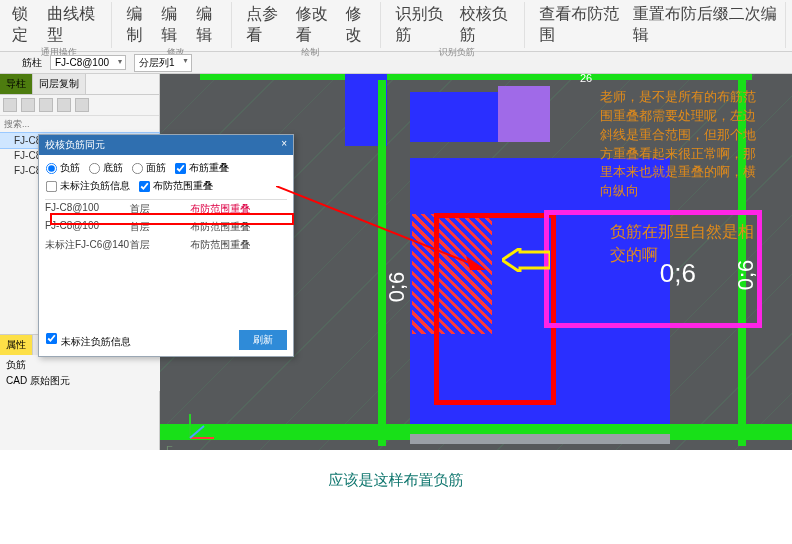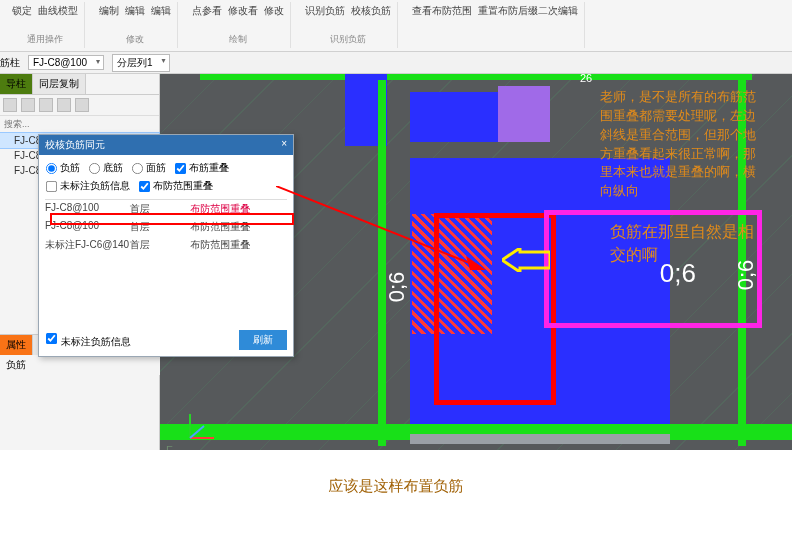--- a/index.html
+++ b/index.html
@@ -1,22 +1,22 @@
 <!DOCTYPE html>
 <html><head>
 <meta charset="utf-8">
 <style>
   *{box-sizing:border-box;margin:0;padding:0;font-family:"Microsoft YaHei",sans-serif}
   body{width:792px;height:544px;background:#fff;position:relative;overflow:hidden;font-size:11px}
   .ribbon{height:52px;background:#f5f5f5;border-bottom:1px solid #d0d0d0;padding:2px 6px;display:flex;gap:8px;align-items:flex-start}
   .rgroup{display:flex;flex-direction:column;align-items:center;padding:2px 6px;border-right:1px solid #e0e0e0;height:46px;justify-content:space-between}
-  .rrow{display:flex;gap:6px;font-size:10px;color:#444}
+  .rrow{display:flex;gap:6px;font-size:16px;color:#444}
   .rrow span{cursor:pointer}
   .rlabel{font-size:9px;color:#888}
-  .toolbar2{height:22px;background:#f2f2f2;border-bottom:1px solid #d0d0d0;display:flex;align-items:center;padding:0 0;gap:8px;font-size:10px}
+  .toolbar2{height:22px;background:#f2f2f2;border-bottom:1px solid #d0d0d0;display:flex;align-items:center;padding:0 22px;gap:8px;font-size:10px}
   .dd{background:#fff;border:1px solid #bbb;padding:1px 16px 1px 4px;position:relative}
   .dd::after{content:"▾";position:absolute;right:3px;font-size:8px;color:#666}
   .main{position:absolute;top:74px;left:0;right:0;bottom:94px;display:flex}
   .leftpanel{width:160px;background:#f4f4f4;border-right:1px solid #ccc;position:relative;z-index:5}
   .tabs{display:flex;font-size:10px;border-bottom:1px solid #ccc}
   .tab{padding:3px 6px;background:#e7e7e7;border-right:1px solid #ccc;cursor:pointer}
   .tab.active{background:#4d7c0f}
   .mini-icons{display:flex;gap:4px;padding:3px;border-bottom:1px solid #ddd}
   .mi{width:14px;height:14px;background:#d8d8d8;border:1px solid #bbb;cursor:pointer}
   .searchlbl{font-size:9px;color:#777;padding:2px 4px}
@@ -56,24 +56,24 @@
   .l06b{top:184px;right:96px;font-size:26px}
   .l06c{top:188px;right:30px;font-size:22px;transform:rotate(-90deg)}
   .note-orange{position:absolute;top:14px;right:28px;width:164px;color:#e28b1a;font-size:13px;line-height:1.45;z-index:5}
   .note-orange2{position:absolute;top:146px;right:32px;width:150px;color:#e28b1a;font-size:16px;line-height:1.45;z-index:8}
   .axis{position:absolute;bottom:6px;left:24px;width:34px;height:34px;z-index:4}
   .grid-green{position:absolute;inset:0;background:
     repeating-linear-gradient(135deg,rgba(60,255,120,.08) 0 1px,transparent 1px 42px)}
   .belowpanel{position:absolute;top:260px;left:0;width:160px;background:#f4f4f4;border-top:1px solid #ccc;font-size:10px;z-index:4}
   .bp-tabs{display:flex}
   .bp-tabs .t{padding:3px 6px;background:#e7e7e7;border-right:1px solid #ccc;cursor:pointer}
-  .bp-tabs .t.active{background:#f97316}
+  .bp-tabs .t.active{background:#fde047}
   .bp-rows{padding:2px}
   .bp-rows div{padding:1px 4px}
-  .footer-note{position:absolute;bottom:48px;left:0;right:0;text-align:center;color:#a16207;font-size:15px}
+  .footer-note{position:absolute;bottom:54px;left:0;right:0;text-align:center;color:#0f766e;font-size:15px}
   input[type=checkbox],input[type=radio]{transform:scale(.85);margin:0}
   .sep-f{position:absolute;top:370px;left:6px;color:#6f8c6f;font-size:11px}
 </style>
 </head>
 <body>
 
 <div class="ribbon">
   <div class="rgroup">
     <div class="rrow">
       <span>锁定</span>
@@ -140,20 +140,21 @@
       <div class="node">FJ-C8@130</div>
     </div>
 
     <div class="belowpanel">
       <div class="bp-tabs">
         <div class="t active">属性</div>
         <div class="t">关联</div>
       </div>
       <div class="bp-rows">
         <div>负筋</div>
+        <div>CAD 原始图元</div>
       </div>
     </div>
   </div>
 
   <div class="canvas">
     <div class="grid-green"></div>
     <div class="top-green"></div>
     <div class="dim-26">26</div>
     <div class="blue-big b3"></div>
     <div class="blue-big b1"></div>

